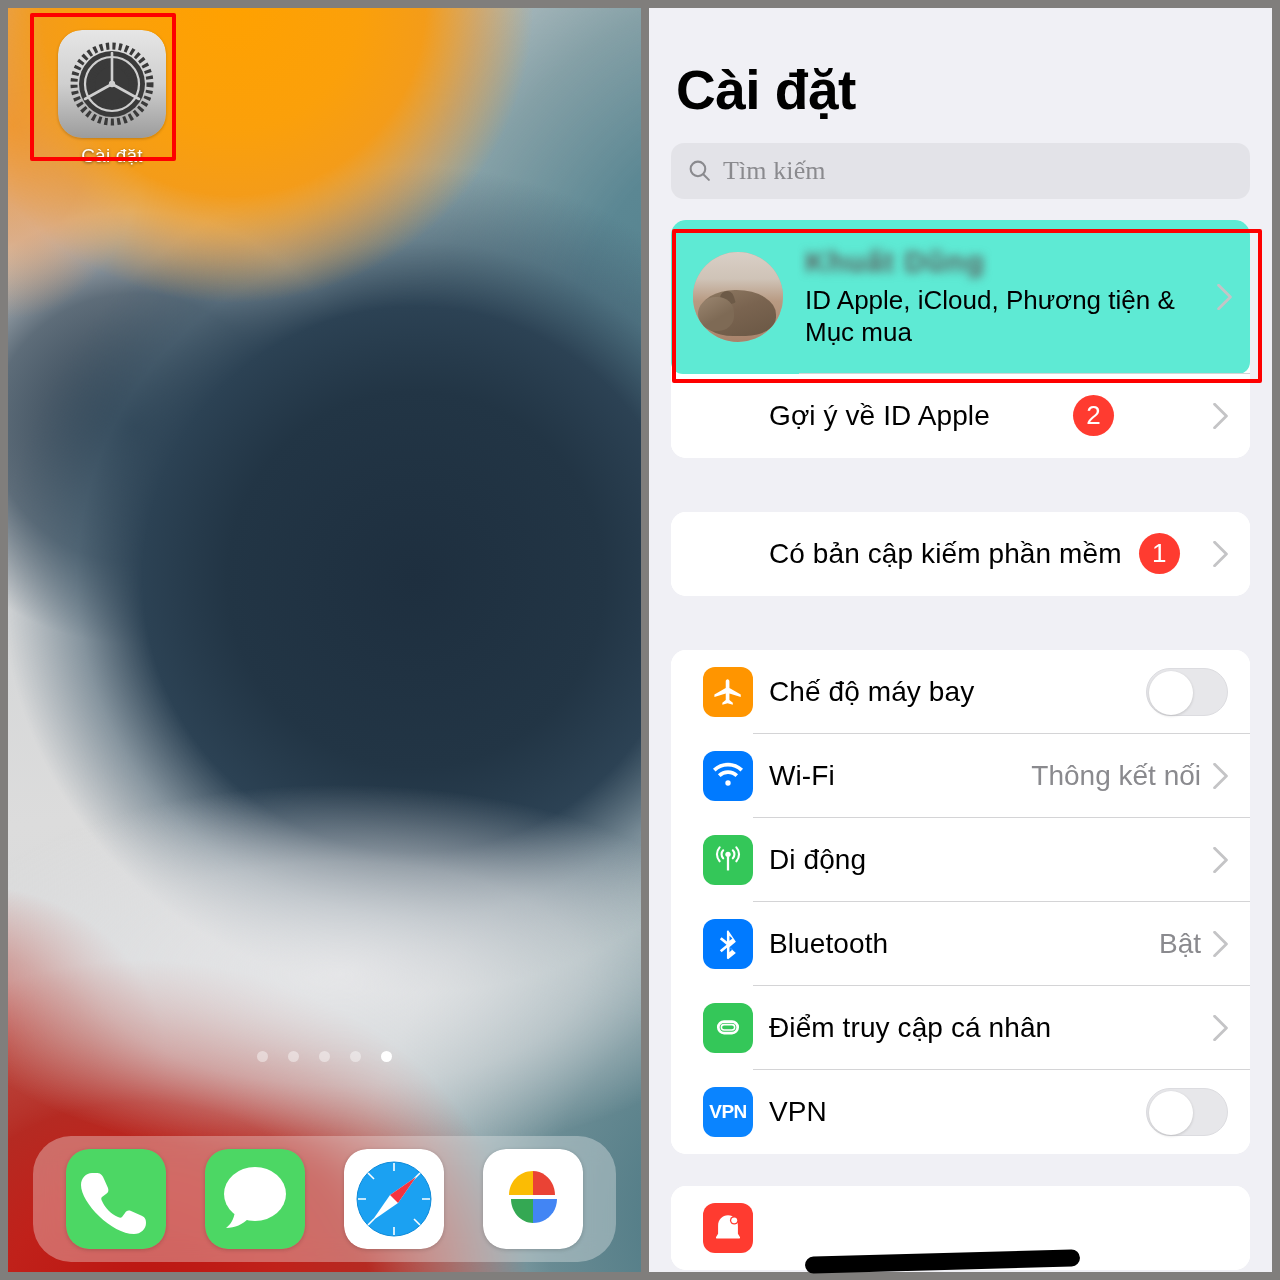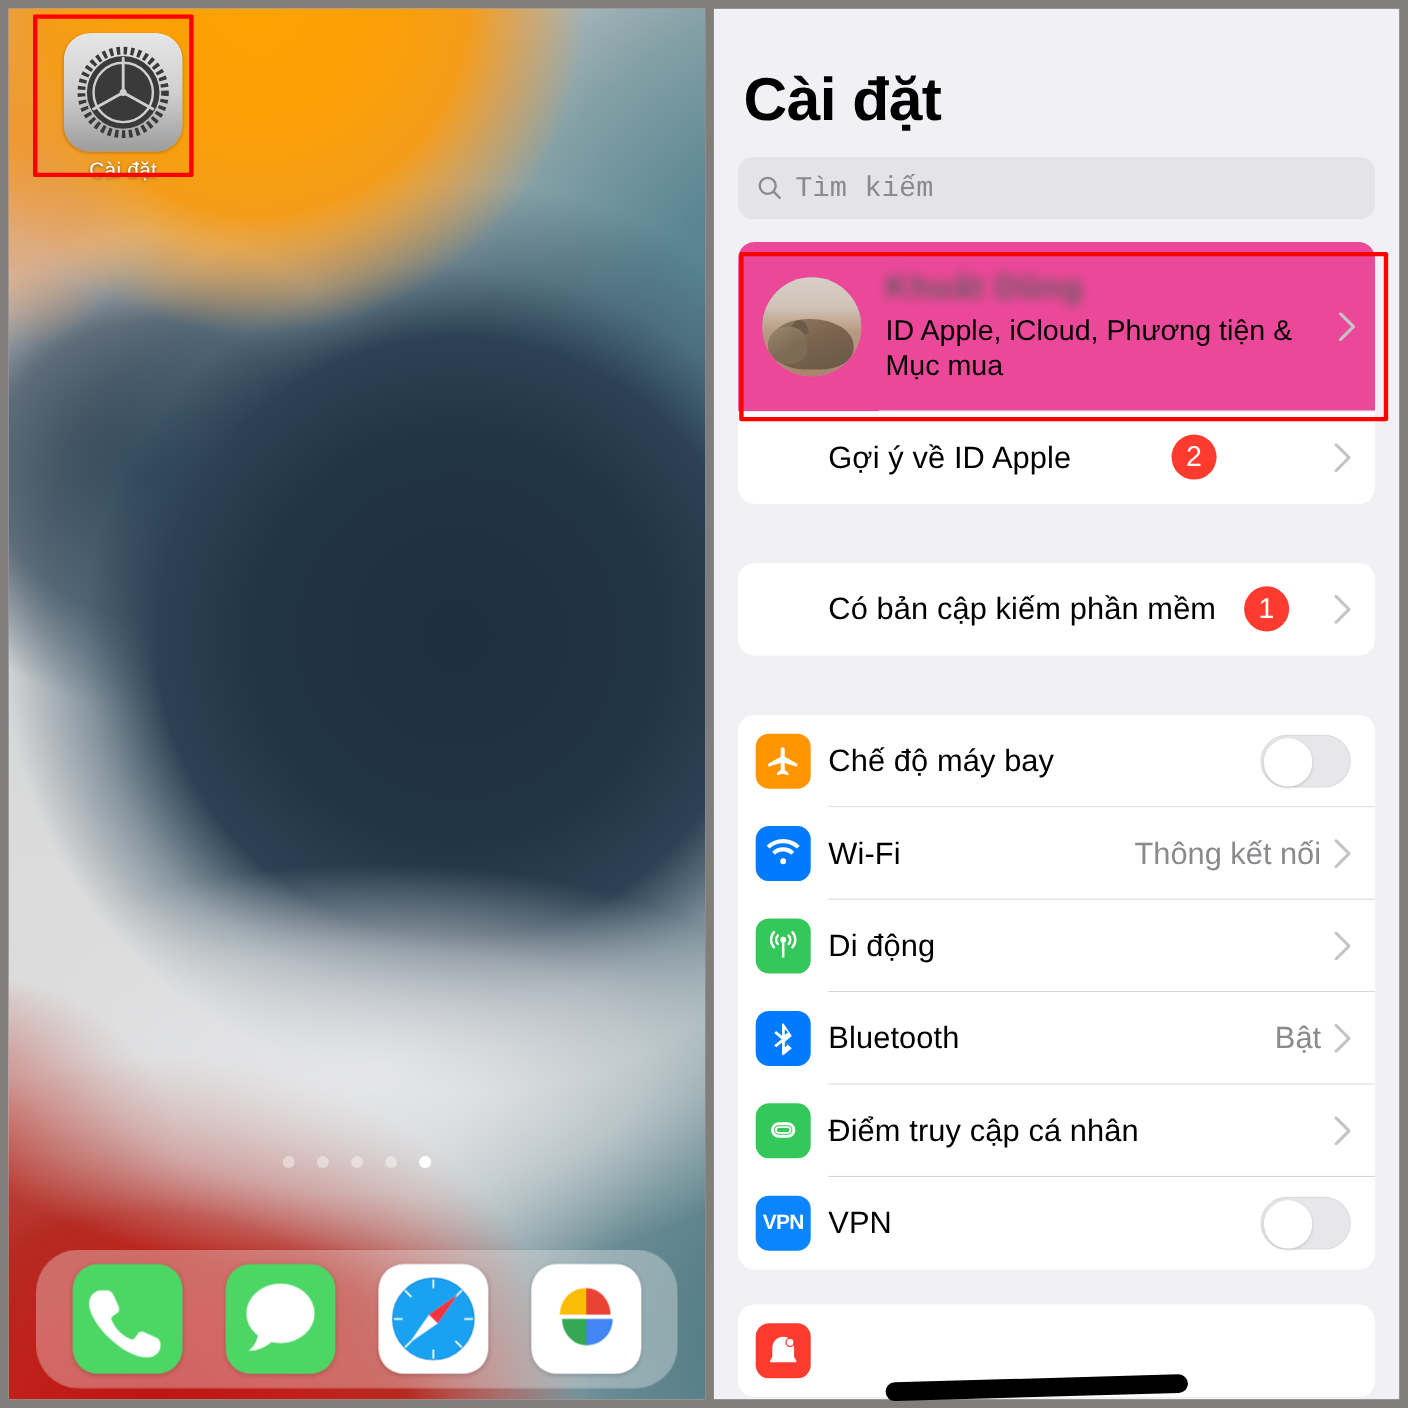--- a/index.html
+++ b/index.html
@@ -168,40 +168,40 @@
     display: flex;
     align-items: center;
     padding: 0 16px;
     gap: 11px;
   }
   #search-bar .s-icon { width: 25px; height: 25px; flex: 0 0 auto; }
   #search-input {
     border: 0; outline: 0; background: transparent;
     font-size: 26px;
     color: #8a8a8e;
-    font-family: Liberation Mono, monospace;
+    font-family: Liberation Serif, serif;
     width: 100%;
     letter-spacing: 0.1px;
   }
   #search-input::placeholder { color: #8a8a8e; opacity: 1; }
 
   .group {
     margin: 0 22px;
     background: #ffffff;
     border-radius: 15px;
     overflow: hidden;
   }
   .gap-lg { height: 54px; }
   .gap-md { height: 32px; }
   .gap-first { height: 21px; }
 
   .row {
     display: flex;
     min-height: 84px;
-    padding: 0 18px 0 0;
+    padding: 0 18px 0 16px;
     position: relative;
     background: #fff;
   }
   .row .lead {
     width: 82px;
     flex: 0 0 82px;
     display: flex;
     align-items: center;
     justify-content: center;
   }
@@ -254,22 +254,23 @@
     margin-right: 16px;
     padding: 0 6px;
   }
 
   
   #appleid-row {
     display: flex;
     align-items: center;
     min-height: 154px;
     padding: 0 18px 0 22px;
-    background: #ec4899;
+    background: #5eead4;
     position: relative;
+    border-radius: 12px;
   }
   #appleid-row::after {
     content: "";
     position: absolute;
     left: 128px; right: 0; bottom: 0;
     height: 1px;
     background: #d4d4d6;
   }
   #avatar {
     width: 90px; height: 90px;

